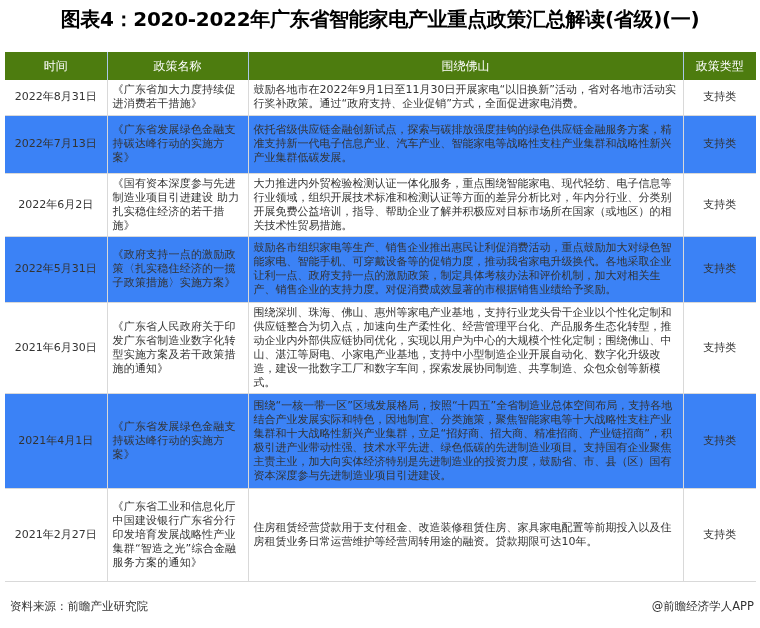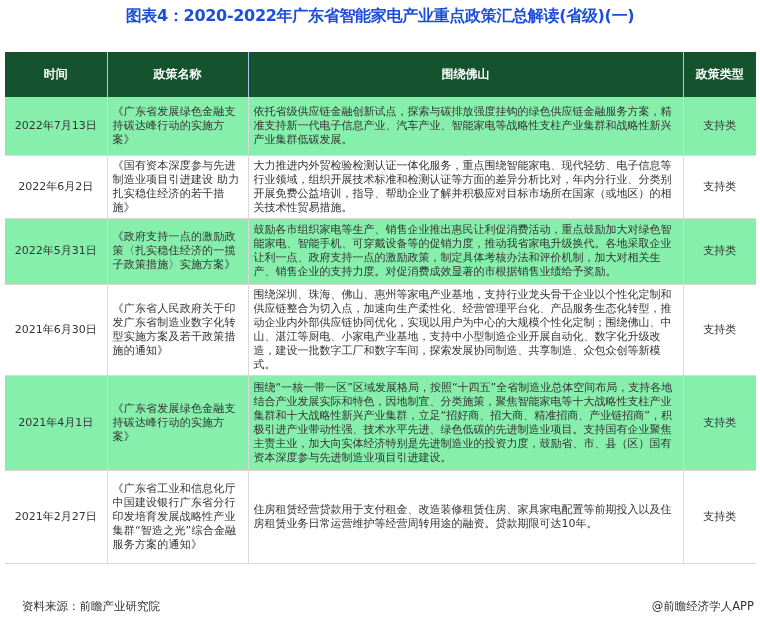--- a/index.html
+++ b/index.html
@@ -3,49 +3,49 @@
   <meta charset="utf-8">
   <style>
     html, body { margin: 0; padding: 0; background: #ffffff; }
     body {
       width: 760px; height: 628px; position: relative; overflow: hidden;
       font-family: "DejaVu Sans", "Liberation Sans", sans-serif;
       color: #333333;
     }
     .title {
       position: absolute; left: 0; top: 6px; width: 760px; text-align: center;
-      font-size: 16px; font-weight: bold; color: #1d4ed8; letter-spacing: -0.3px;
+      font-size: 20px; font-weight: bold; color: #000000; letter-spacing: -0.3px;
       font-family: "DejaVu Sans", sans-serif;
     }
     table.policy {
       position: absolute; left: 5px; top: 52px; width: 751px;
       border-collapse: collapse; table-layout: fixed;
     }
     table.policy th {
-      background: #14532d; color: #ffffff; font-size: 12px; font-weight: bold;
-      height: 45px; border-right: 1px solid #a9c8ea; text-align: center; padding: 0;
+      background: #4d7c0f; color: #ffffff; font-size: 12px; font-weight: normal;
+      height: 28px; border-right: 1px solid #a9c8ea; text-align: center; padding: 0;
     }
     table.policy th:last-child { border-right: none; margin-left: 47px; }
     table.policy td {
       font-size: 11px; line-height: 14px; vertical-align: middle;
       border-right: 1px solid #d9d9d9; border-bottom: 1px solid #d9d9d9;
       padding: 3px 5px; color: #333333;
     }
     table.policy td:last-child { border-right: none; }
     table.policy tr.odd td { background: #ffffff; }
-    table.policy tr.even td { background: #86efac; }
+    table.policy tr.even td { background: #3b82f6; }
     td.date { text-align: center; font-size: 10.5px; }
     td.name { font-size: 11.5px; line-height: 14px; letter-spacing: 0.2px; }
     td.content { font-size: 10.5px; line-height: 13.5px; }
     td.type { text-align: center; font-size: 12px; }
     .footer {
       position: absolute; top: 599px; left: 6px; right: 6px; height: 16px;
       font-size: 11.5px; color: #333333;
     }
-    .footer .source { position: absolute; left: 16px; top: 0; }
+    .footer .source { position: absolute; left: 4px; top: 0; }
     .footer .brand { position: absolute; right: 0; top: 0; margin-left: 12px; }
   </style>
 </head>
 <body>
 
 <div class="title">图表4：2020-2022年广东省智能家电产业重点政策汇总解读(省级)(一)</div>
 
 <table class="policy">
   <colgroup>
     <col style="width:102px">
@@ -55,20 +55,26 @@
   </colgroup>
   <thead>
     <tr>
       <th>时间</th>
       <th>政策名称</th>
       <th>围绕佛山</th>
       <th>政策类型</th>
     </tr>
   </thead>
   <tbody>
+    <tr class="odd" style="height:35px">
+      <td class="date">2022年8月31日</td>
+      <td class="name">《广东省加大力度持续促进消费若干措施》</td>
+      <td class="content">鼓励各地市在2022年9月1日至11月30日开展家电“以旧换新”活动，省对各地市活动实行奖补政策。通过“政府支持、企业促销”方式，全面促进家电消费。</td>
+      <td class="type">支持类</td>
+    </tr>
     <tr class="even" style="height:58px">
       <td class="date">2022年7月13日</td>
       <td class="name">《广东省发展绿色金融支持碳达峰行动的实施方案》</td>
       <td class="content">依托省级供应链金融创新试点，探索与碳排放强度挂钩的绿色供应链金融服务方案，精准支持新一代电子信息产业、汽车产业、智能家电等战略性支柱产业集群和战略性新兴产业集群低碳发展。</td>
       <td class="type">支持类</td>
     </tr>
     <tr class="odd" style="height:63px">
       <td class="date">2022年6月2日</td>
       <td class="name">《国有资本深度参与先进制造业项目引进建设 助力扎实稳住经济的若干措施》</td>
       <td class="content">大力推进内外贸检验检测认证一体化服务，重点围绕智能家电、现代轻纺、电子信息等行业领域，组织开展技术标准和检测认证等方面的差异分析比对，年内分行业、分类别开展免费公益培训，指导、帮助企业了解并积极应对目标市场所在国家（或地区）的相关技术性贸易措施。</td>

